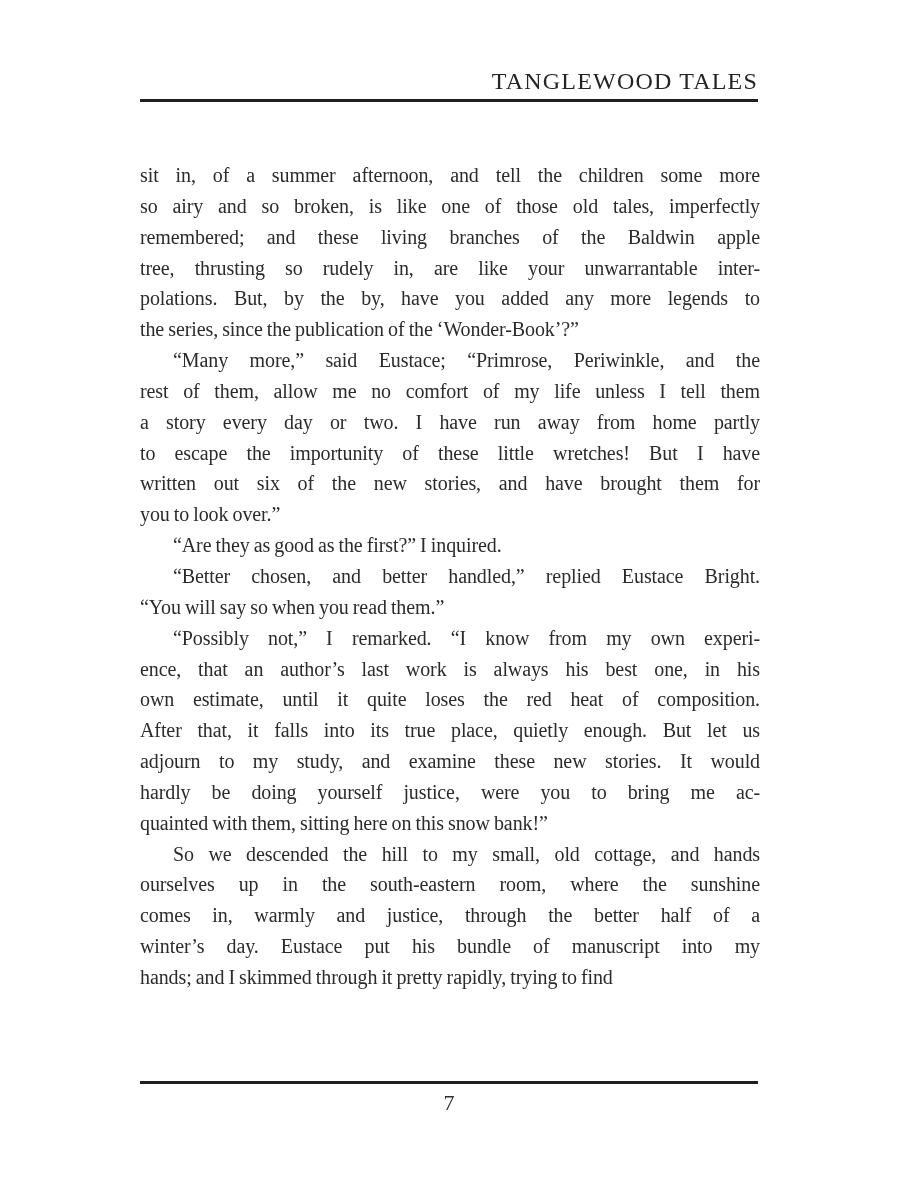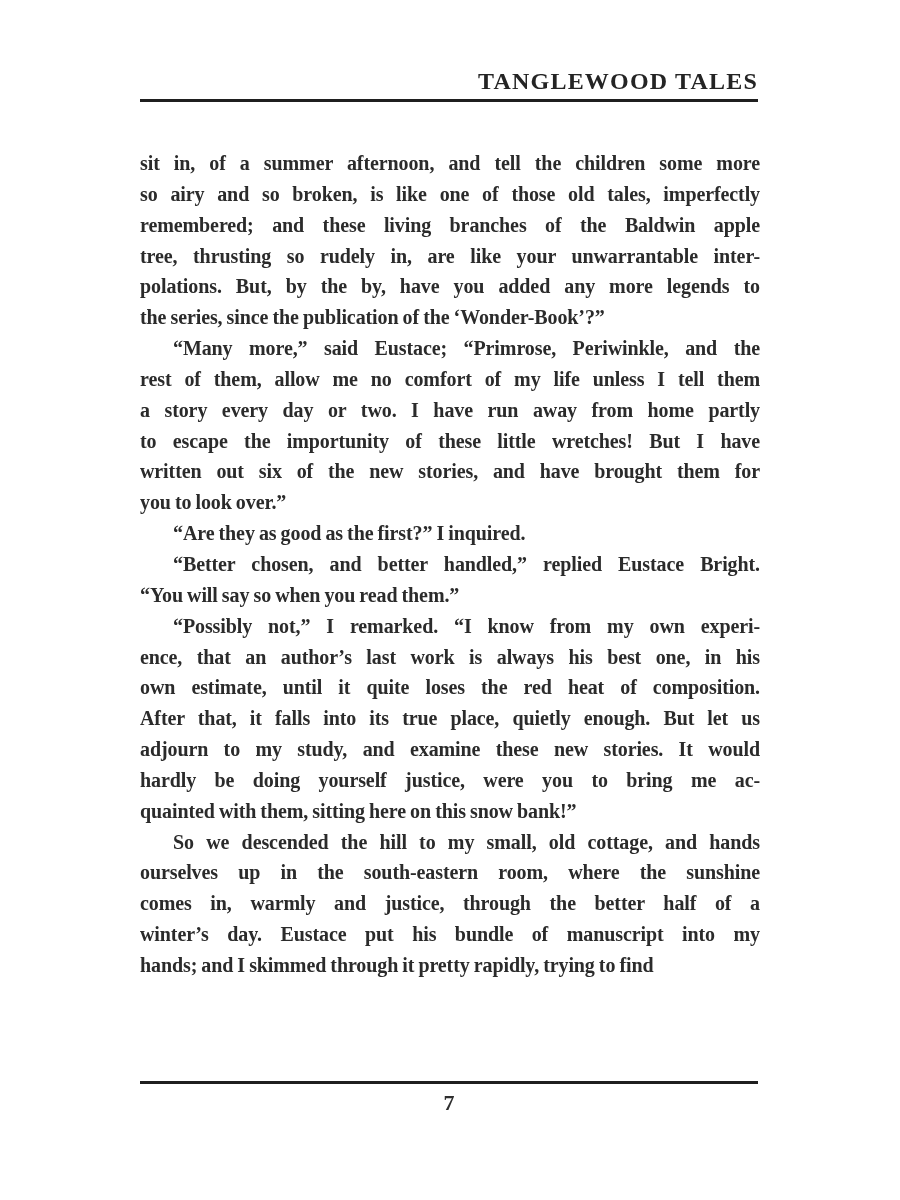--- a/index.html
+++ b/index.html
@@ -13,21 +13,20 @@
     background: #ffffff;
   }
   .page {
     position: relative;
     width: 792px;
     height: 1200px;
     background: var(--bg);
     color: var(--text);
     font-family: "Liberation Serif", "DejaVu Serif", serif;
     overflow: hidden;
-    font-weight: bold;
   }
   .running-header {
     position: absolute;
     left: 140px;
     top: 68px;
     width: 618px;
     text-align: right;
     font-size: 24px;
     letter-spacing: 1.2px;
     color: #242424;
@@ -36,21 +35,21 @@
     position: absolute;
     left: 140px;
     top: 99px;
     width: 618px;
     height: 2.5px;
     background: var(--rule);
   }
   .body-text {
     position: absolute;
     left: 140px;
-    top: 148px;
+    top: 160px;
     width: 620px;
     font-size: 20px;
     line-height: 30.85px;
     word-spacing: -0.8px;
     letter-spacing: -0.1px;
   }
   .line {
     text-align: justify;
     text-align-last: justify;
     white-space: normal;

